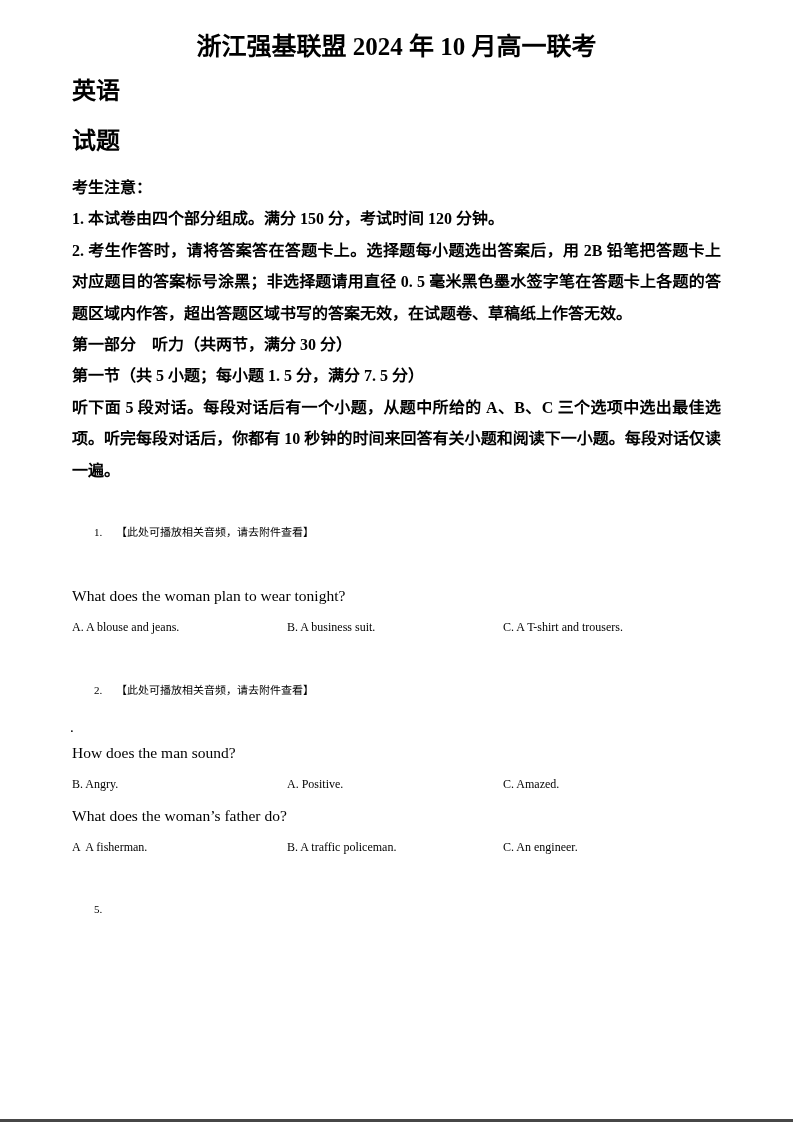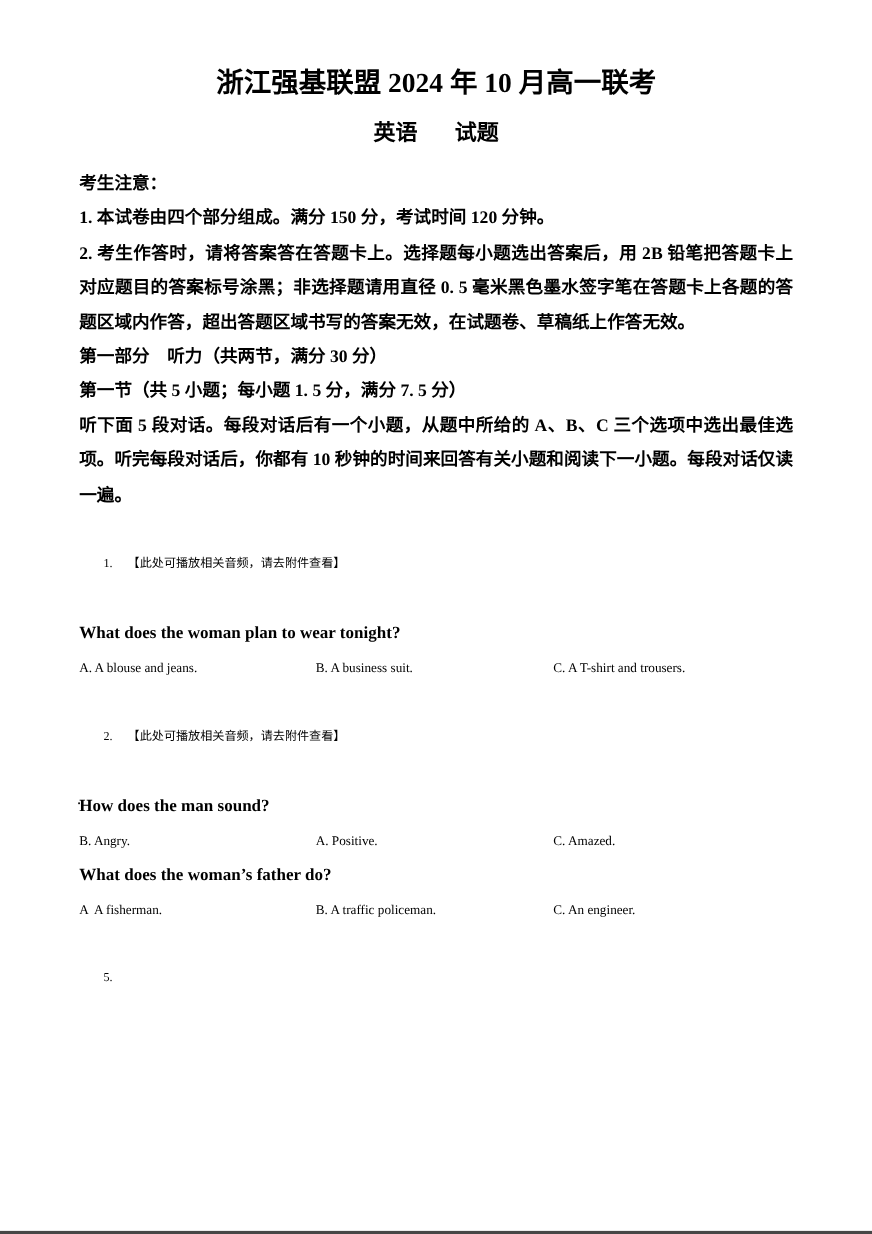--- a/index.html
+++ b/index.html
@@ -4,59 +4,60 @@
 <style>
   html, body { margin: 0; padding: 0; background: #ffffff; }
   .page {
     position: relative;
     width: 793px;
     height: 1122px;
     margin: 0 auto;
     background: #ffffff;
     color: #000000;
     box-sizing: border-box;
-    padding: 58px 72px 0 72px;
+    padding: 28px 72px 0 72px;
     font-family: "Liberation Serif", "DejaVu Serif", serif;
     overflow: hidden;
   }
   .doc-title {
     text-align: center;
     font-size: 25px;
     font-weight: 700;
     line-height: 38px;
     white-space: pre;
   }
   .doc-subtitle {
     display: flex;
     justify-content: center;
-    gap: 34px;
-    font-size: 20px;
+    gap: 16px;
+    font-size: 24px;
     font-weight: 700;
     line-height: 34px;
     margin-top: 8px;
+    flex-direction: column;
   }
   .body-text { margin-top: 14px; }
   .zh {
     font-size: 16px;
     font-weight: 700;
     line-height: 31.4px;
     text-align: justify;
     white-space: pre-wrap;
   }
   .zh-head { text-align: left; }
   .audio-line {
     font-size: 11px;
     font-weight: 400;
     line-height: 31.4px;
     white-space: pre-wrap;
   }
   .audio-line .qnum { display: inline-block; min-width: 22px; }
   .qtext {
     font-size: 15.5px;
-    font-weight: 700;
+    font-weight: 400;
     line-height: 31.4px;
     white-space: pre-wrap;
   }
   .options {
     display: grid;
     grid-template-columns: 215px 216px 1fr;
     font-size: 12px;
     font-weight: 400;
     line-height: 31.4px;
   }

